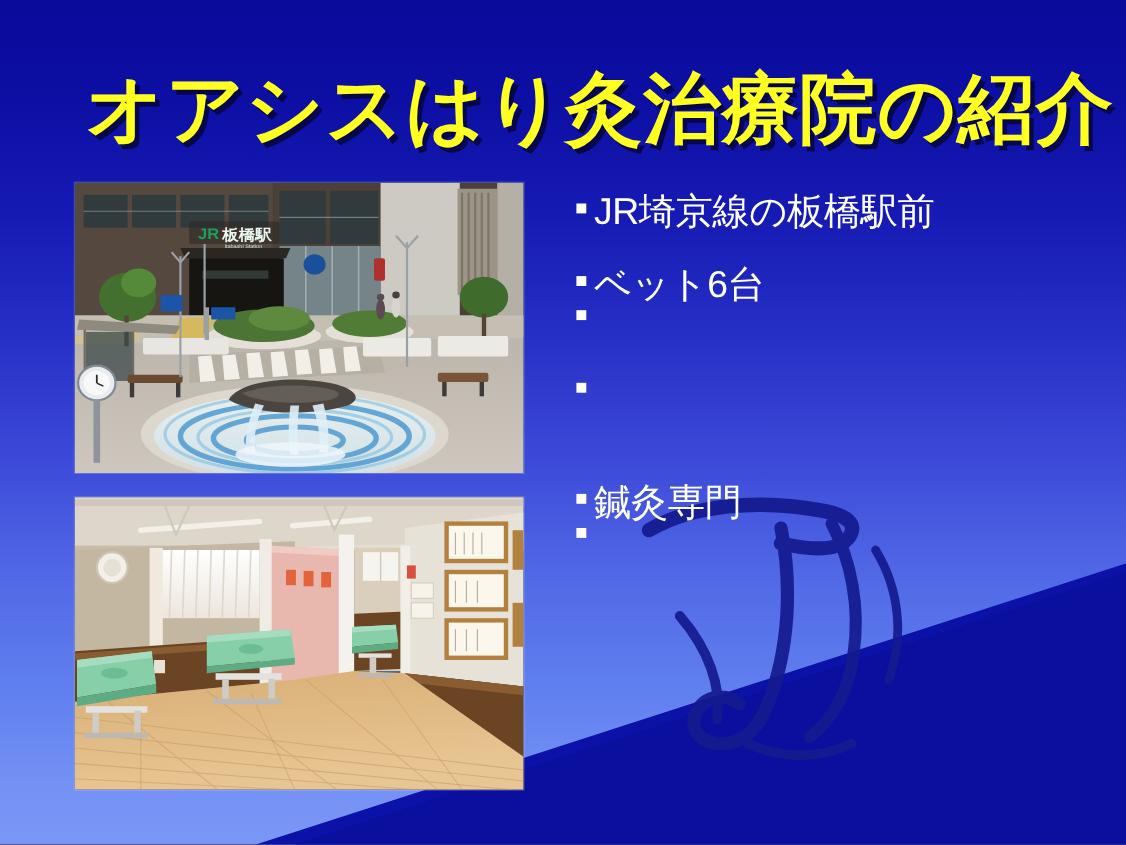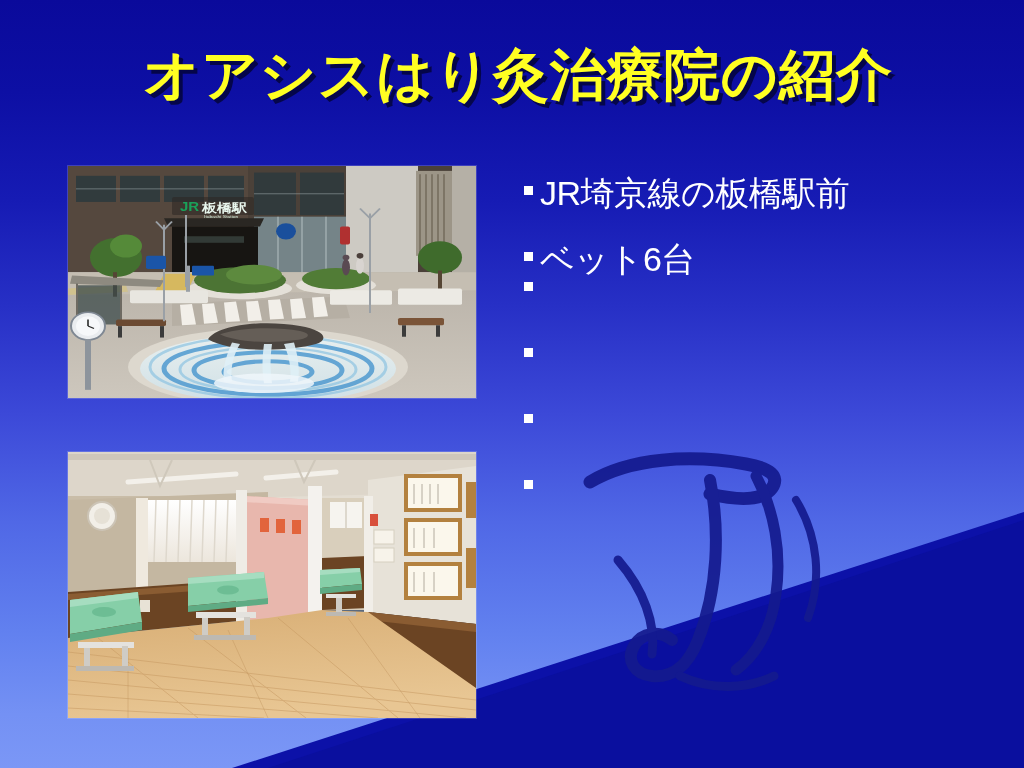--- a/index.html
+++ b/index.html
@@ -45,40 +45,40 @@
     width: 300px;
     height: 260px;
     pointer-events: none;
     opacity: .92;
   }
 
   
   .title {
     position: absolute;
     left: 78px;
-    top: 44px;
+    top: 60px;
     width: 880px;
-    font-size: 56px;
+    font-size: 70px;
     font-weight: bold;
     color: #ffff22;
     letter-spacing: 1px;
     line-height: 1.12;
     white-space: nowrap;
     text-shadow: 4px 4px 0 rgba(0,0,20,.62);
     text-align: center;
   }
 
   
   .photo {
     position: absolute;
     overflow: hidden;
     background: #5a6a80;
     box-shadow: 0 0 0 1px rgba(255,255,255,.18);
   }
-  #photo-station { left: 68px; top: 166px; width: 408px; height: 232px; }
+  #photo-station { left: 68px; top: 166px; width: 408px; height: 264px; }
   #photo-clinic  { left: 68px; top: 452px; width: 408px; height: 266px; }
   .photo svg { display: block; width: 100%; height: 100%; }
 
   
   .bullets {
     position: absolute;
     left: 524px;
     top: 160px;
     width: 492px;
   }
@@ -453,19 +453,20 @@
       <span class="bullet-text">ベット6台</span>
     </div>
     <div class="bullet-row">
       <span class="bullet-mark"></span>
     </div>
     <div class="bullet-row">
       <span class="bullet-mark"></span>
     </div>
     <div class="bullet-row">
       <span class="bullet-mark"></span>
+      <span class="bullet-text">鍼灸専門</span>
     </div>
     <div class="bullet-row">
       <span class="bullet-mark"></span>
     </div>
   </div>
 
 </div>
 
 </body></html>

